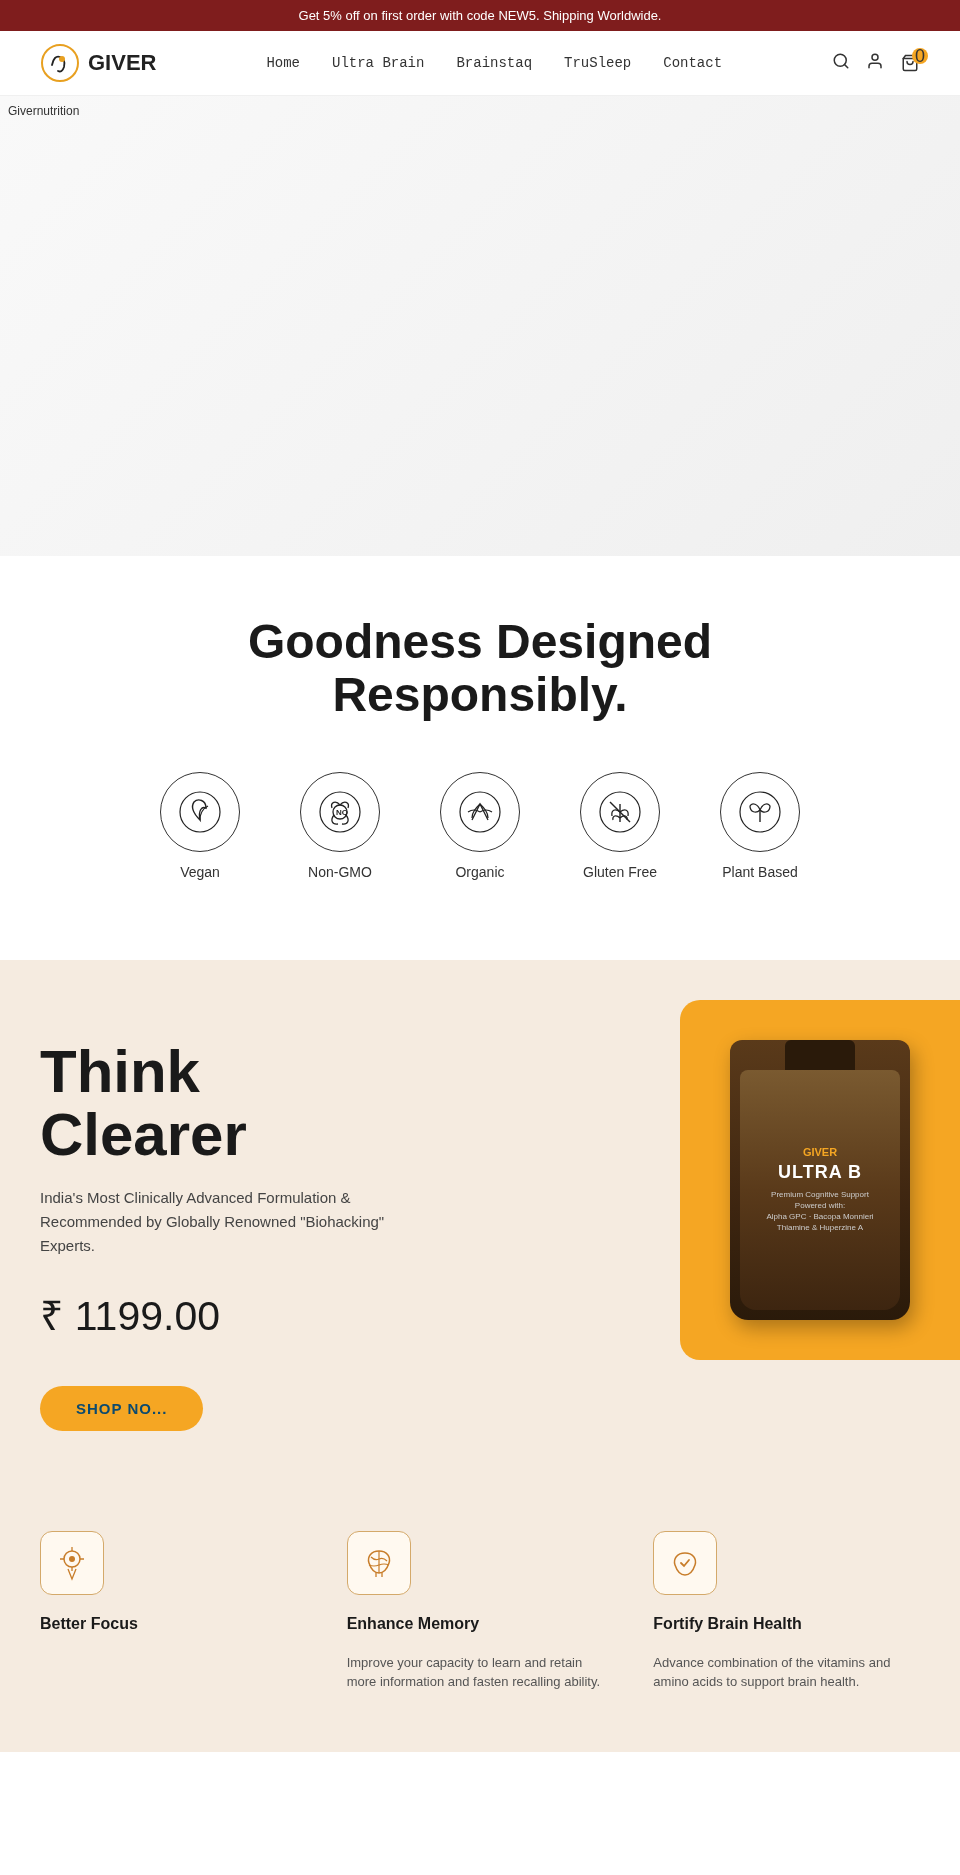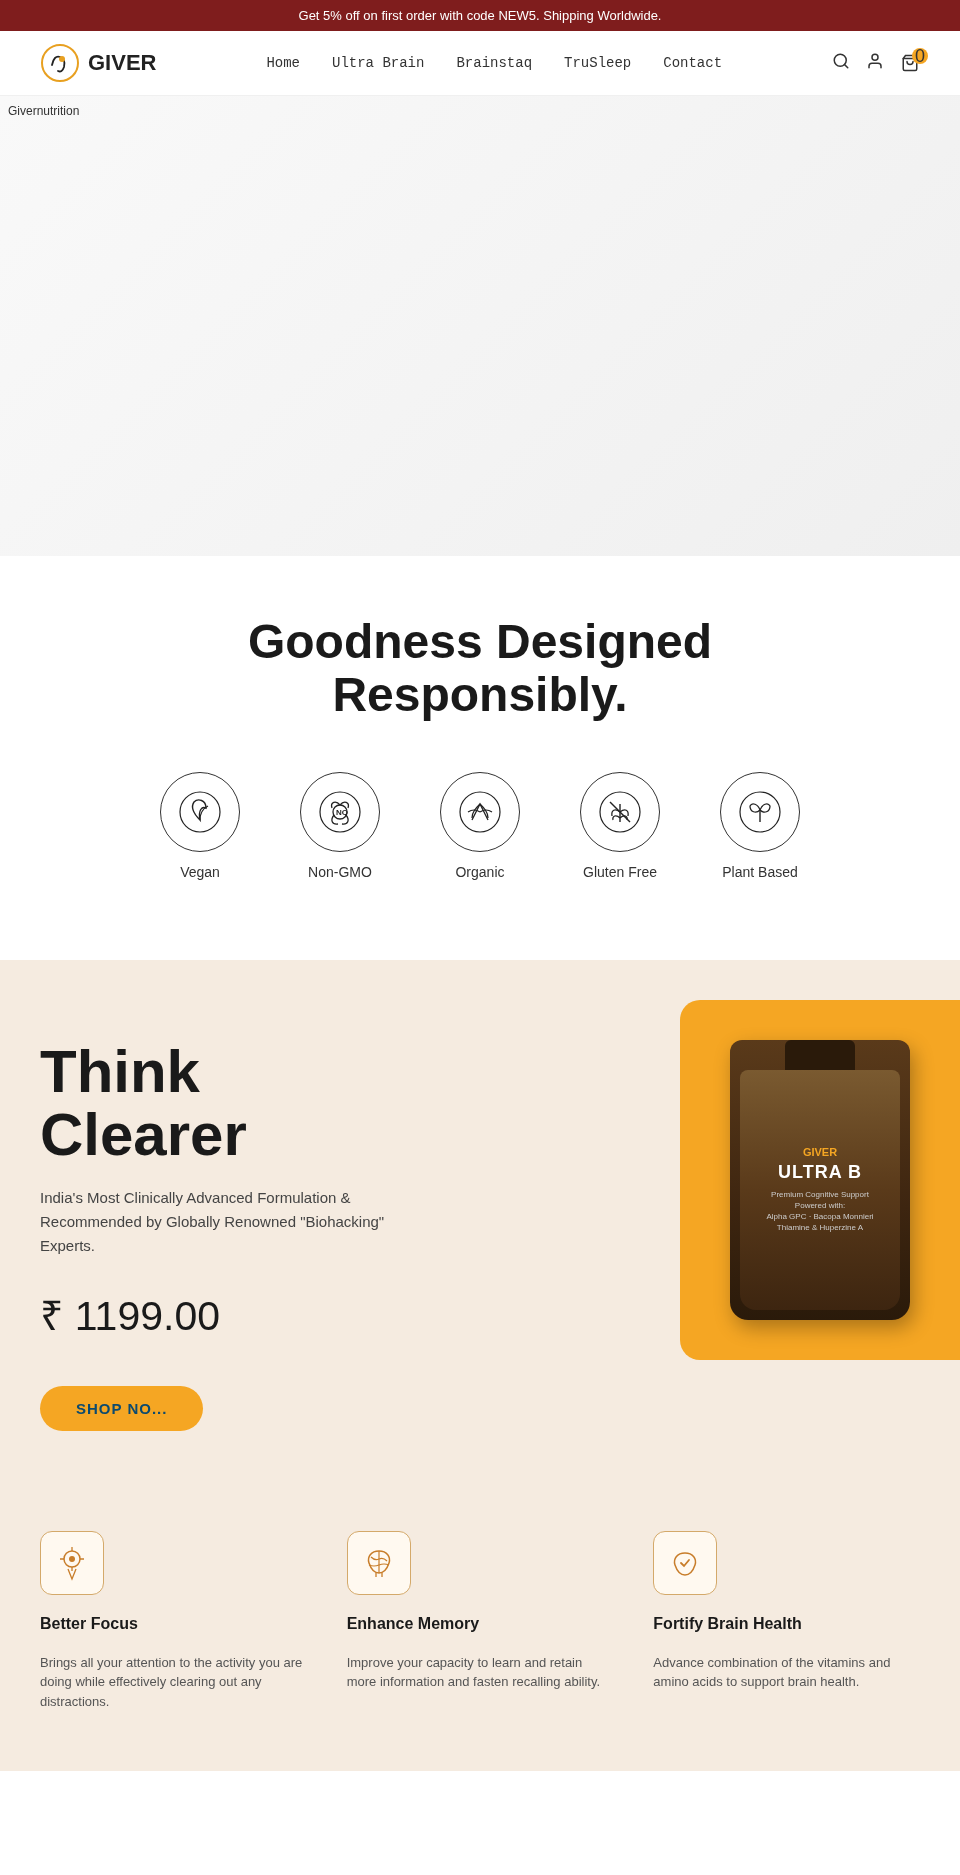--- a/index.html
+++ b/index.html
@@ -461,21 +461,20 @@
   <div class="benefit-item">
     <div class="benefit-icon-wrap">
       <svg width="36" height="36" viewBox="0 0 36 36" fill="none">
         <circle cx="18" cy="14" r="8" stroke="#c87d2a" stroke-width="1.5" fill="none"></circle>
         <path d="M18 6 L18 2 M18 22 L18 26 M10 14 L6 14 M26 14 L30 14" stroke="#c87d2a" stroke-width="1.3"></path>
         <path d="M14 24 L18 34 L22 24" stroke="#c87d2a" stroke-width="1.3" fill="none"></path>
         <circle cx="18" cy="14" r="3" fill="#c87d2a"></circle>
       </svg>
     </div>
     <div class="benefit-title">Better Focus</div>
-    <div class="benefit-desc">Brings all your attention to the activity you are doing while effectively clearing out any distractions.</div>
   </div>
 
   <div class="benefit-item">
     <div class="benefit-icon-wrap">
       <svg width="36" height="36" viewBox="0 0 36 36" fill="none">
         <path d="M18 6 C10 6 6 12 8 18 C10 24 14 28 18 28 C22 28 26 24 28 18 C30 12 26 6 18 6Z" stroke="#c87d2a" stroke-width="1.5" fill="none"></path>
         <path d="M18 6 L18 28" stroke="#c87d2a" stroke-width="1.2" fill="none"></path>
         <path d="M10 12 Q14 16 18 14 Q22 12 26 16" stroke="#c87d2a" stroke-width="1.2" fill="none"></path>
         <path d="M8 20 Q13 22 18 20 Q23 18 28 20" stroke="#c87d2a" stroke-width="1.2" fill="none"></path>
         <path d="M15 28 L15 32 M21 28 L21 32" stroke="#c87d2a" stroke-width="1.3"></path>

